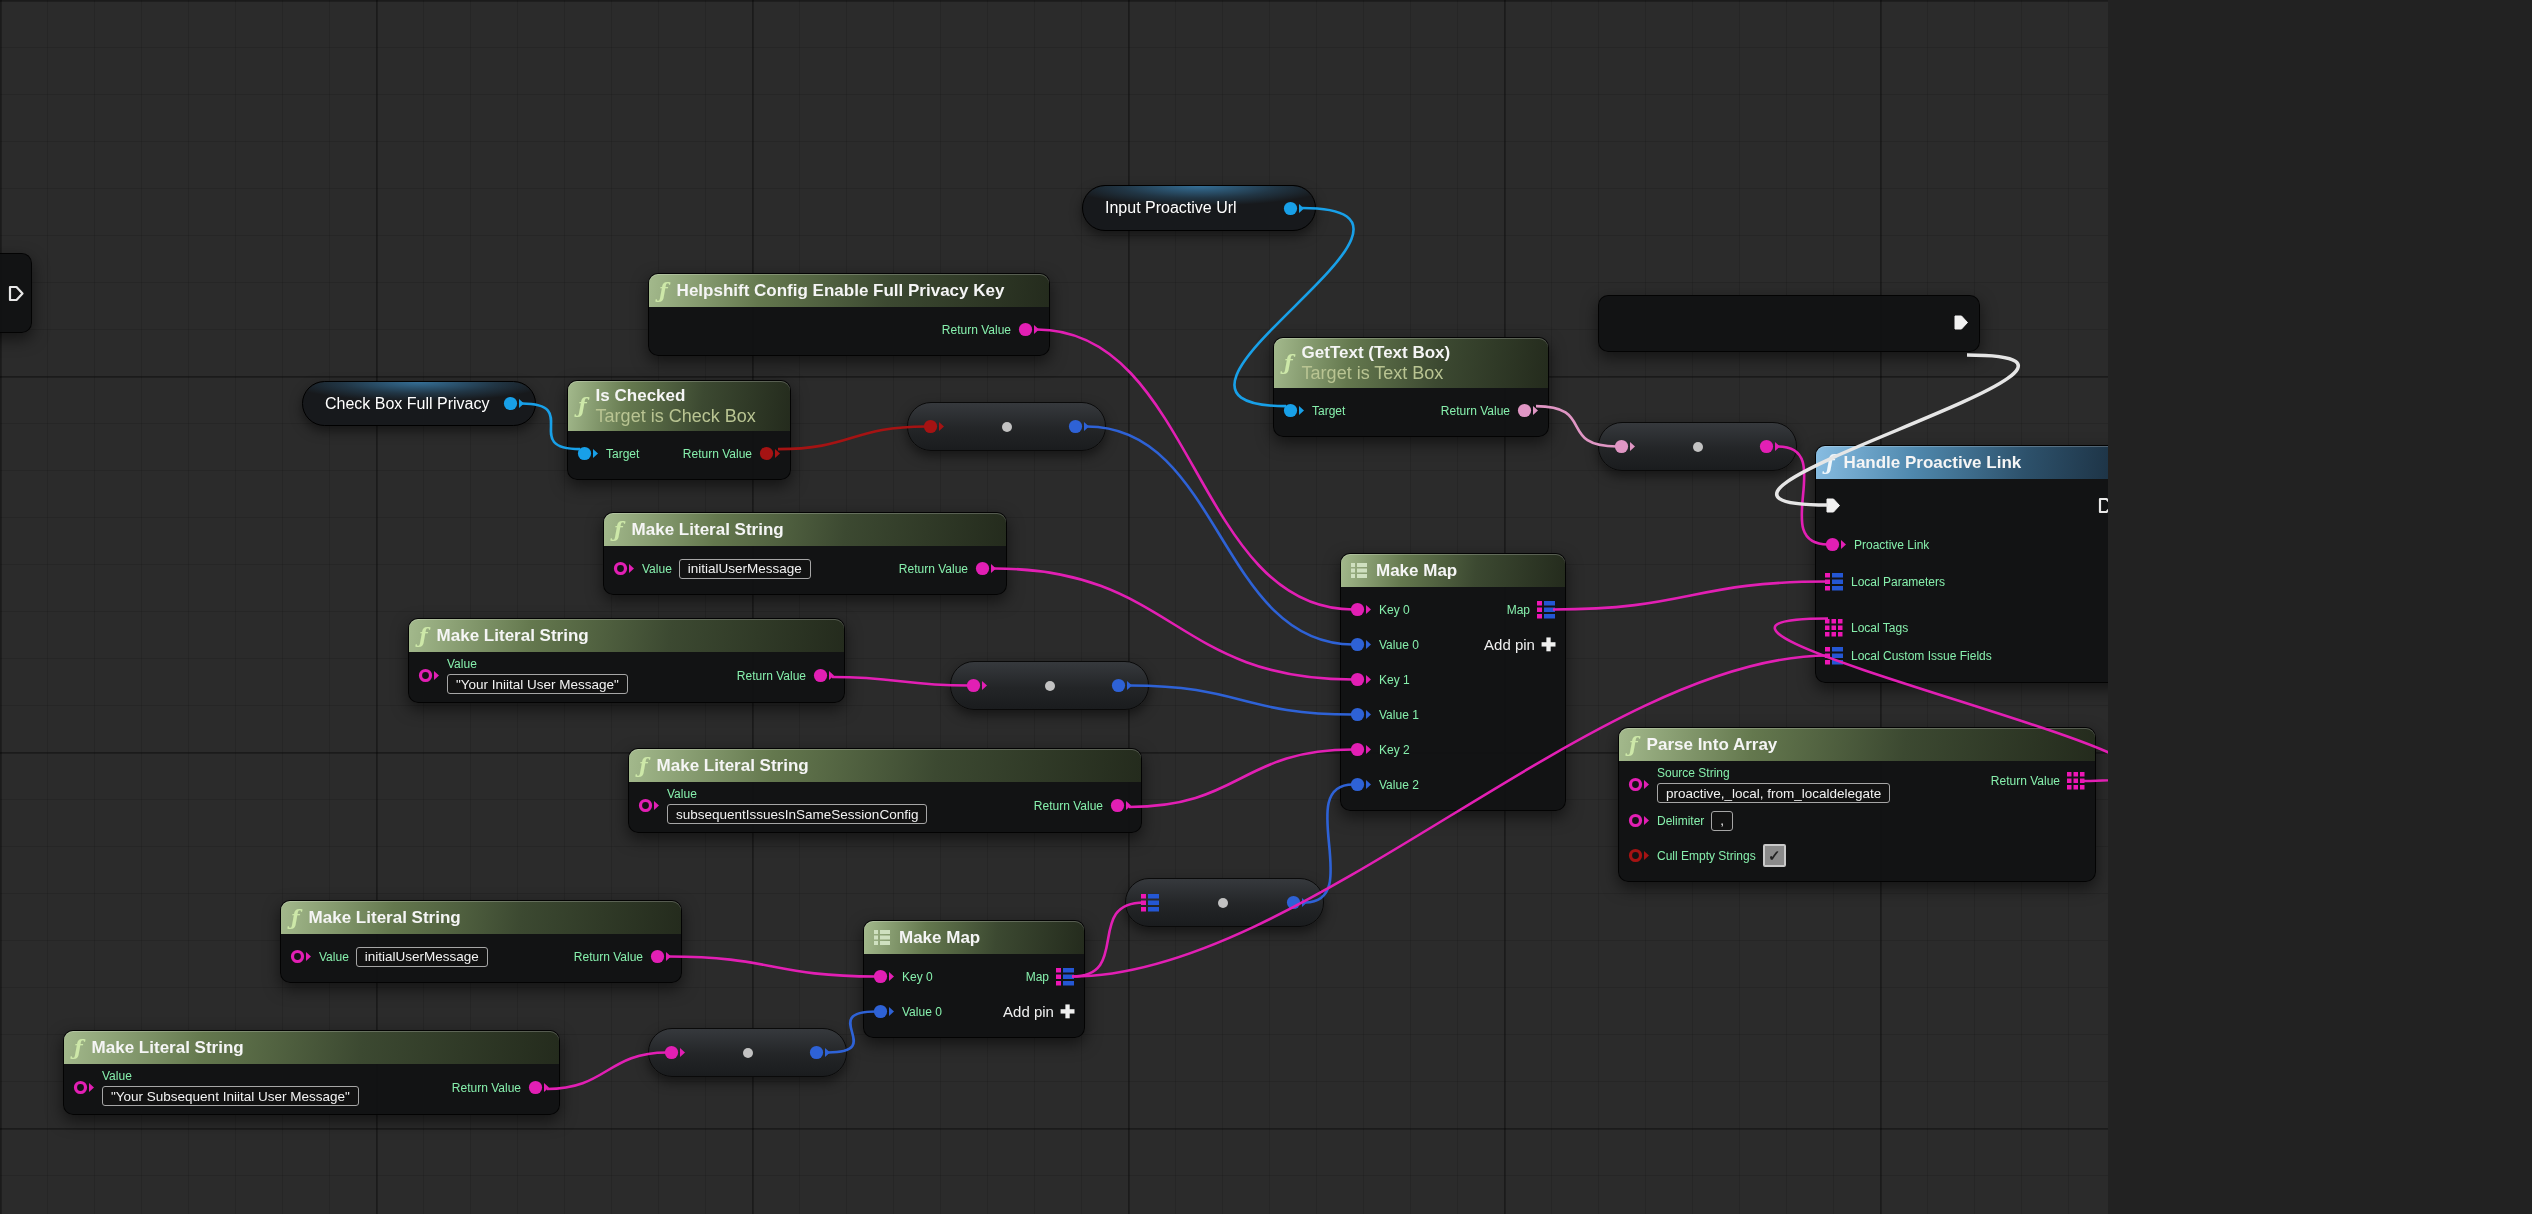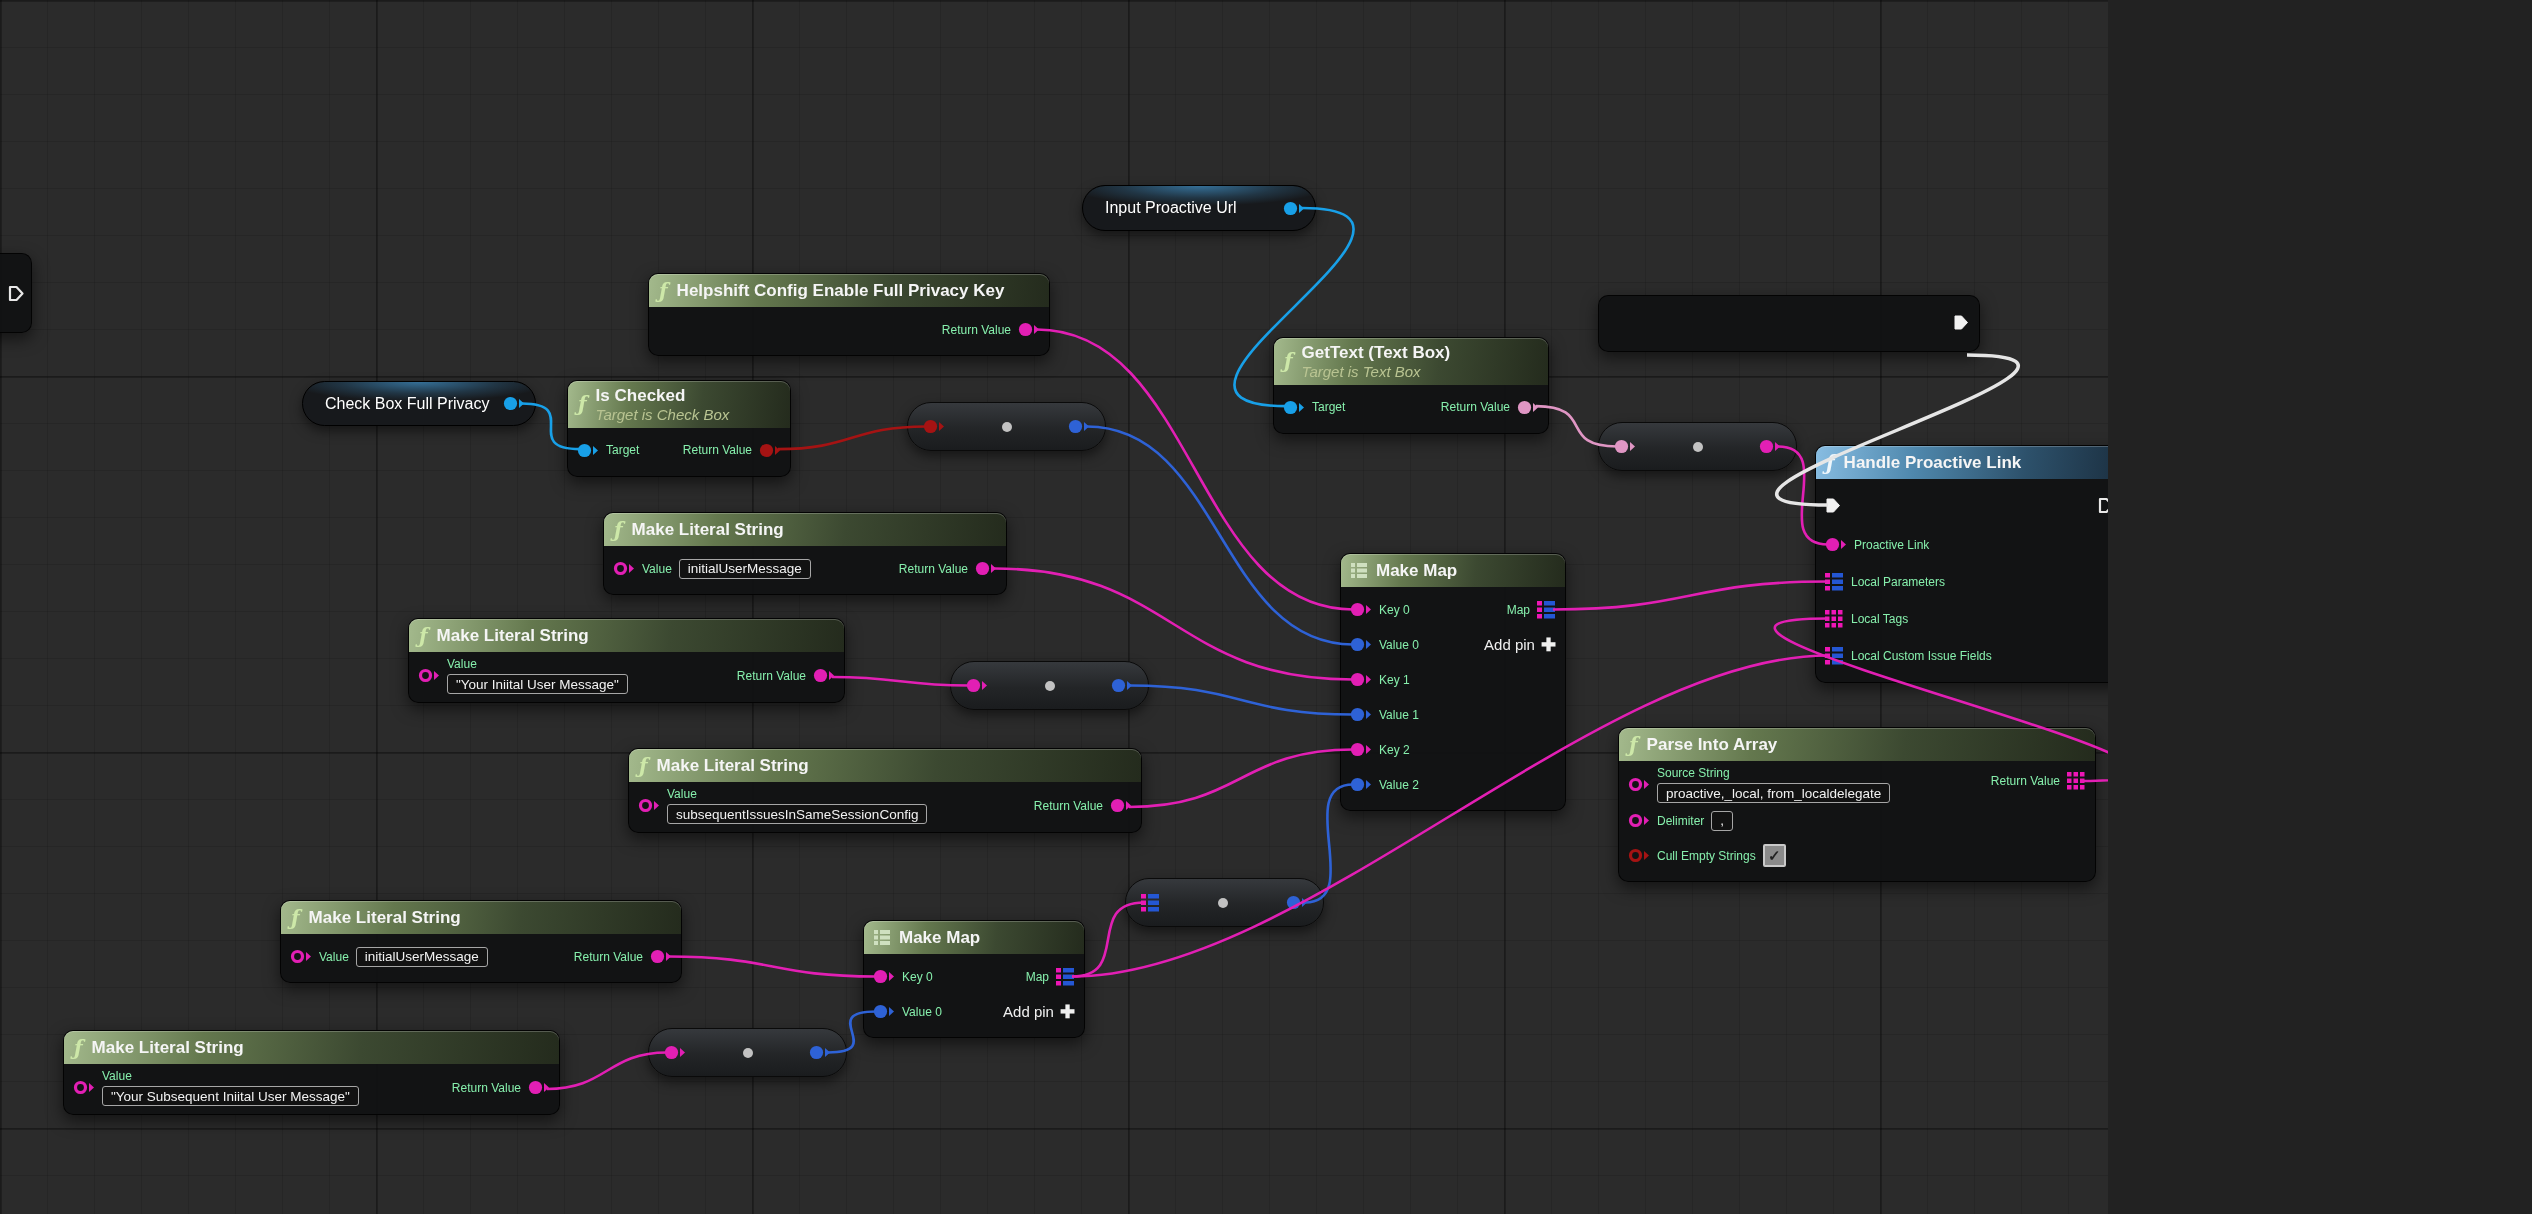--- a/index.html
+++ b/index.html
@@ -25,21 +25,21 @@
     border-radius:9px 9px 0 0; padding:5px 12px 5px 10px;
     display:flex; align-items:center; gap:9px;
     font-weight:bold; font-size:17px; color:#f5f5f5;
     box-shadow:inset 0 1px 0 rgba(255,255,255,0.22);
     min-height:23px;
   }
   .hdr.green{background:linear-gradient(97deg,#a3b98c 0%,#64784e 28%,#3c4931 60%,#242b1d 100%);}
   .hdr.red{background:linear-gradient(97deg,#c94848 0%,#8f2020 38%,#4e1313 75%,#331010 100%);}
   .hdr.blue{background:linear-gradient(97deg,#88bde2 0%,#4f88ad 32%,#2d516b 68%,#1b2f40 100%);}
   .hdr .titles{display:flex;flex-direction:column;line-height:1.15;}
-  .hdr .sub{font-weight:normal;font-style:italic;font-size:15px;color:#b9c492;}
+  .hdr .sub{font-weight:normal;font-size:18px;color:#b9c492;}
   .f-icon{font-family:"DejaVu Serif",serif;font-style:italic;font-weight:bold;font-size:20px;color:#cde8a8;line-height:1;}
   .hdr.blue .f-icon{color:#eef6fb;}
   .diamond{width:10px;height:10px;border:2.5px solid #fff;transform:rotate(45deg);border-radius:2px;flex:none;}
   .delegate{margin-left:auto;width:16px;height:16px;background:#d22727;border-radius:3px;display:flex;align-items:center;justify-content:center;flex:none;}
   .delegate i{display:block;width:7px;height:7px;background:#2a0d0d;border:2px solid #fff;}
   .rows{padding:5px 0 8px;}
   .row{display:flex;align-items:center;justify-content:space-between;min-height:35px;padding:0 9px;gap:8px;}
   .side{display:flex;align-items:center;gap:7px;min-width:0;}
   .side.right{margin-left:auto;}
   .plabel{font-size:12px;color:#86efac;white-space:nowrap;}
@@ -488,21 +488,21 @@
                 <rect x="7" y="6.5" width="11" height="4.5" fill="#2457d4"></rect>
                 <rect x="0" y="13" width="5" height="4.5" fill="#ee16b6"></rect>
                 <rect x="7" y="13" width="11" height="4.5" fill="#2457d4"></rect>
               </svg>
             </span>
             <span class="side">
               <span class="plabel">Local Parameters</span>
             </span>
           </span>
         </div>
-        <div class="row" style="min-height: 37px;">
+        <div class="row" style="min-height: 37px; align-items: flex-end;">
           <span class="side left">
             <span class="pinicon" id="p-handle-proactive-link-localTags">
               <svg width="19" height="18" viewBox="0 0 19 18">
                 <rect x="0" y="0" width="4.5" height="4.5" fill="#ee16b6"></rect>
                 <rect x="6.5" y="0" width="4.5" height="4.5" fill="#ee16b6"></rect>
                 <rect x="13" y="0" width="4.5" height="4.5" fill="#ee16b6"></rect>
                 <rect x="0" y="6.5" width="4.5" height="4.5" fill="#ee16b6"></rect>
                 <rect x="6.5" y="6.5" width="4.5" height="4.5" fill="#ee16b6"></rect>
                 <rect x="13" y="6.5" width="4.5" height="4.5" fill="#ee16b6"></rect>
                 <rect x="0" y="13" width="4.5" height="4.5" fill="#ee16b6"></rect>

